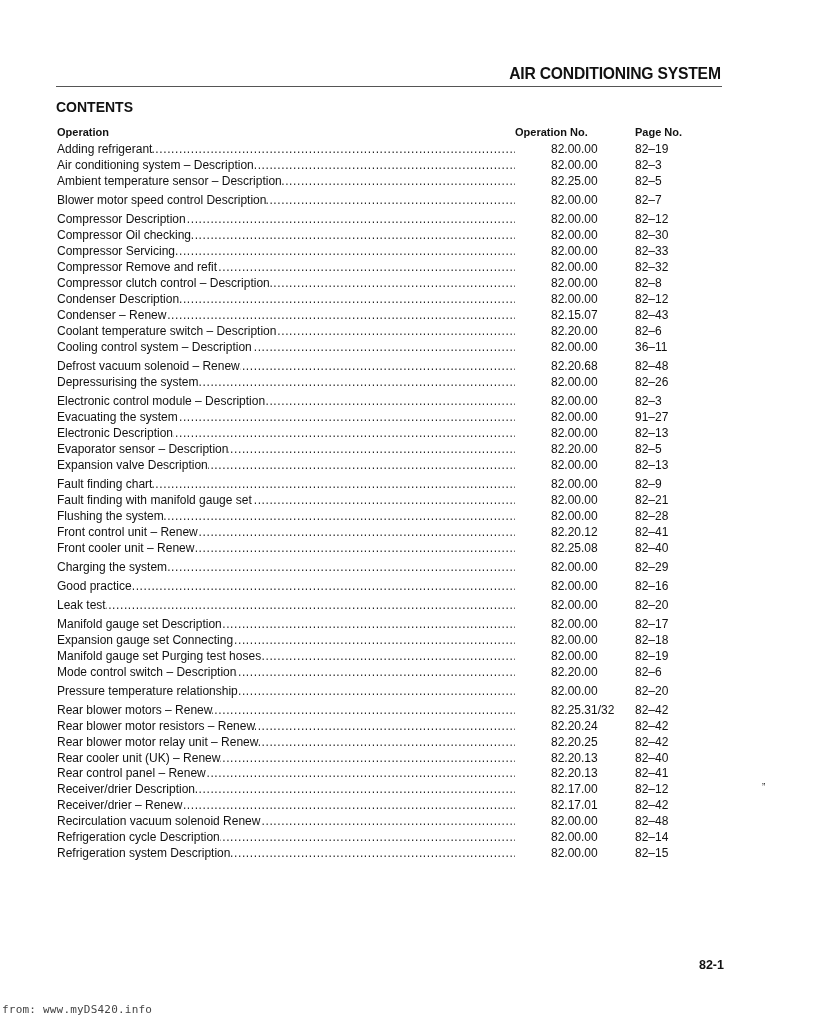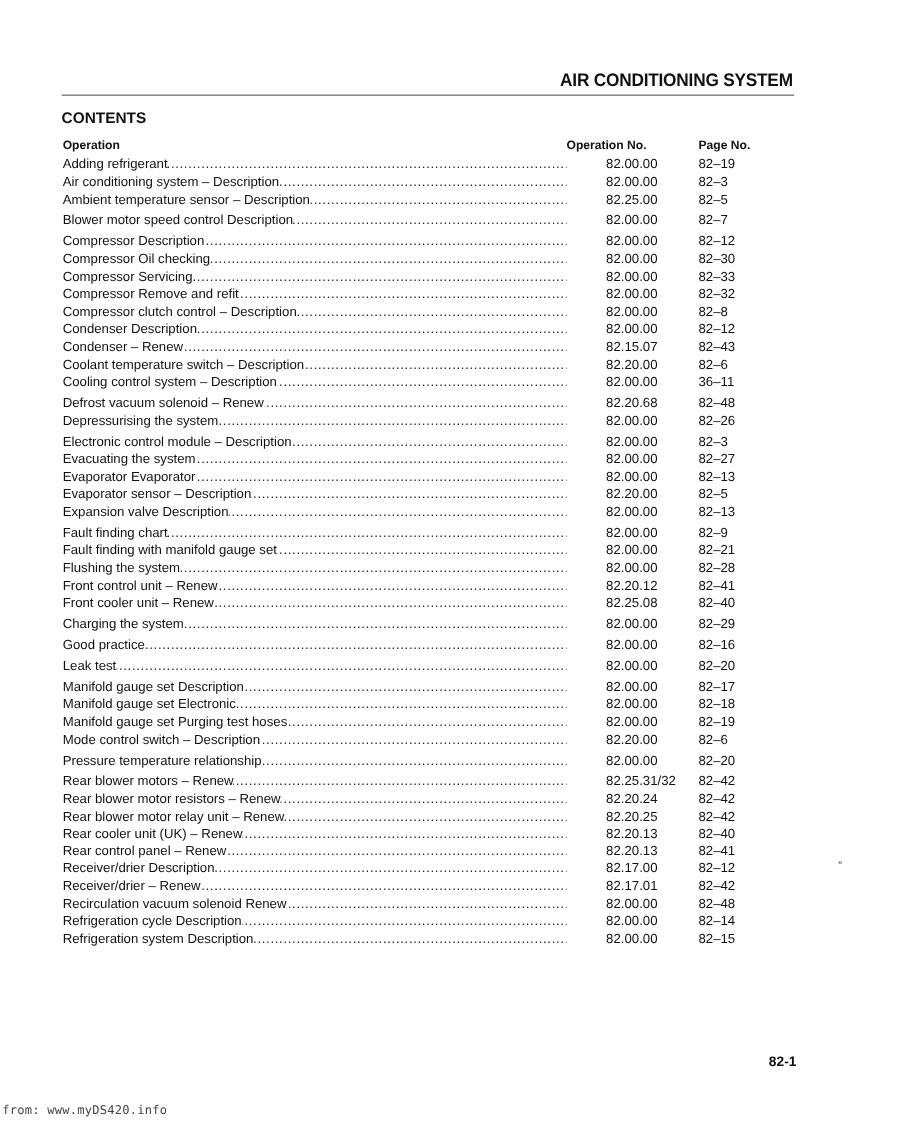--- a/index.html
+++ b/index.html
@@ -137,24 +137,24 @@
       <div class="toc-page">82–26</div>
     </div>
     <div class="toc-row" style="top: 394px;">
       <div class="toc-left"><span class="label-wrap">Electronic control module – Description </span></div>
       <div class="toc-opno">82.00.00</div>
       <div class="toc-page">82–3</div>
     </div>
     <div class="toc-row" style="top: 410px;">
       <div class="toc-left"><span class="label-wrap">Evacuating the system </span></div>
       <div class="toc-opno">82.00.00</div>
-      <div class="toc-page">82–27</div>
+      <div class="toc-page">91–27</div>
     </div>
     <div class="toc-row" style="top: 426px;">
-      <div class="toc-left"><span class="label-wrap">Evaporator Evaporator </span></div>
+      <div class="toc-left"><span class="label-wrap">Electronic Description </span></div>
       <div class="toc-opno">82.00.00</div>
       <div class="toc-page">82–13</div>
     </div>
     <div class="toc-row" style="top: 442px;">
       <div class="toc-left"><span class="label-wrap">Evaporator sensor – Description </span></div>
       <div class="toc-opno">82.20.00</div>
       <div class="toc-page">82–5</div>
     </div>
     <div class="toc-row" style="top: 458px;">
       <div class="toc-left"><span class="label-wrap">Expansion valve Description </span></div>
@@ -200,21 +200,21 @@
       <div class="toc-left"><span class="label-wrap">Leak test </span></div>
       <div class="toc-opno">82.00.00</div>
       <div class="toc-page">82–20</div>
     </div>
     <div class="toc-row" style="top: 617px;">
       <div class="toc-left"><span class="label-wrap">Manifold gauge set Description </span></div>
       <div class="toc-opno">82.00.00</div>
       <div class="toc-page">82–17</div>
     </div>
     <div class="toc-row" style="top: 633px;">
-      <div class="toc-left"><span class="label-wrap">Manifold gauge set Electronic </span></div>
+      <div class="toc-left"><span class="label-wrap">Expansion gauge set Connecting </span></div>
       <div class="toc-opno">82.00.00</div>
       <div class="toc-page">82–18</div>
     </div>
     <div class="toc-row" style="top: 649px;">
       <div class="toc-left"><span class="label-wrap">Manifold gauge set Purging test hoses </span></div>
       <div class="toc-opno">82.00.00</div>
       <div class="toc-page">82–19</div>
     </div>
     <div class="toc-row" style="top: 665px;">
       <div class="toc-left"><span class="label-wrap">Mode control switch – Description </span></div>

